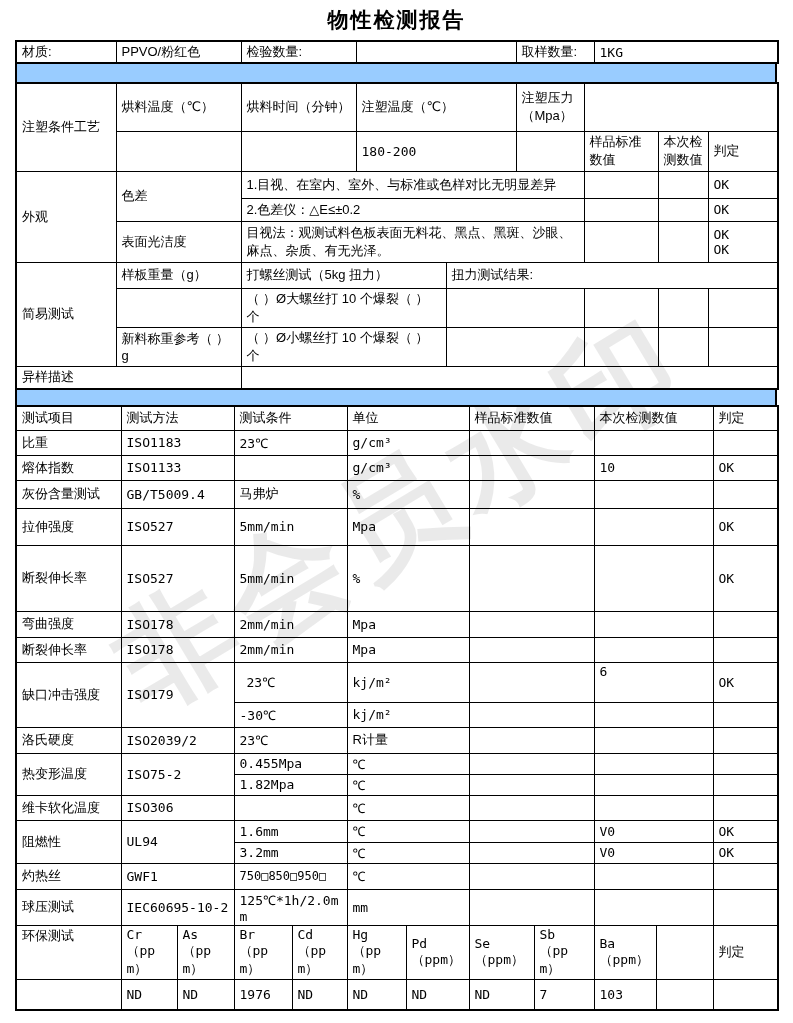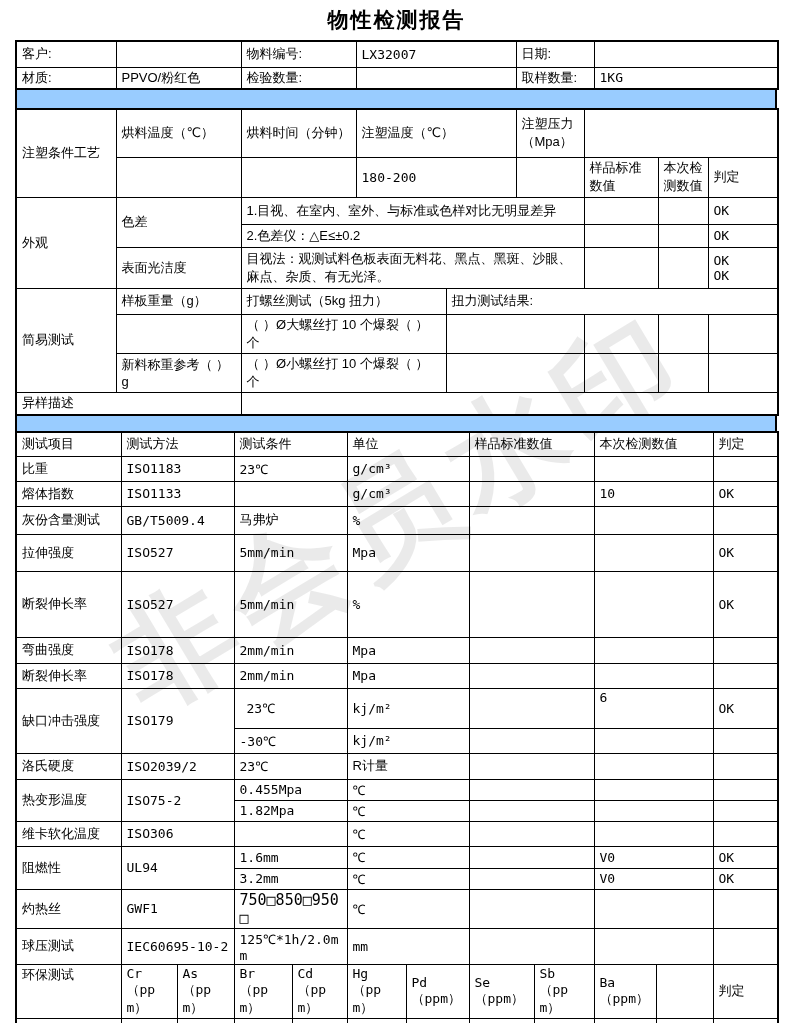--- a/index.html
+++ b/index.html
@@ -35,28 +35,20 @@
     <table class="t">
       <colgroup>
           <col style="width:100px">
           <col style="width:125px">
           <col style="width:115px">
           <col style="width:160px">
           <col style="width:78px">
           <col style="width:184px">
         </colgroup>
       <tbody>
-          <tr style="height:26px">
-        <td>客户:</td>
-        <td></td>
-        <td>物料编号:</td>
-        <td class="mono">LX32007</td>
-        <td>日期:</td>
-        <td></td>
-      </tr>
       <tr style="height:22px">
         <td>材质:</td>
         <td>PPVO/粉红色</td>
         <td>检验数量:</td>
         <td></td>
         <td>取样数量:</td>
         <td class="mono c">1KG</td>
       </tr>
     </tbody>
       </table>
@@ -300,21 +292,21 @@
       <tr style="height:20px">
         <td colspan="2" class="mono">3.2mm</td>
         <td colspan="2" class="mono">℃</td>
         <td colspan="2"></td>
         <td colspan="2" class="mono">V0</td>
         <td class="mono c">OK</td>
       </tr>
       <tr style="height:26px">
         <td>灼热丝</td>
         <td colspan="2" class="mono">GWF1</td>
-        <td colspan="2" class="mono" style="font-size:15px">750□850□950□</td>
+        <td colspan="2" class="mono" style="font-size:12px">750□850□950□</td>
         <td colspan="2" class="mono">℃</td>
         <td colspan="2"></td>
         <td colspan="2" class="mono"></td>
         <td class="mono c"></td>
       </tr>
       <tr style="height:26px">
         <td>球压测试</td>
         <td colspan="2" class="mono">IEC60695-10-2</td>
         <td colspan="2" class="mono">125℃*1h/2.0mm</td>
         <td colspan="2" class="mono" style="font-weight:normal">mm</td>

